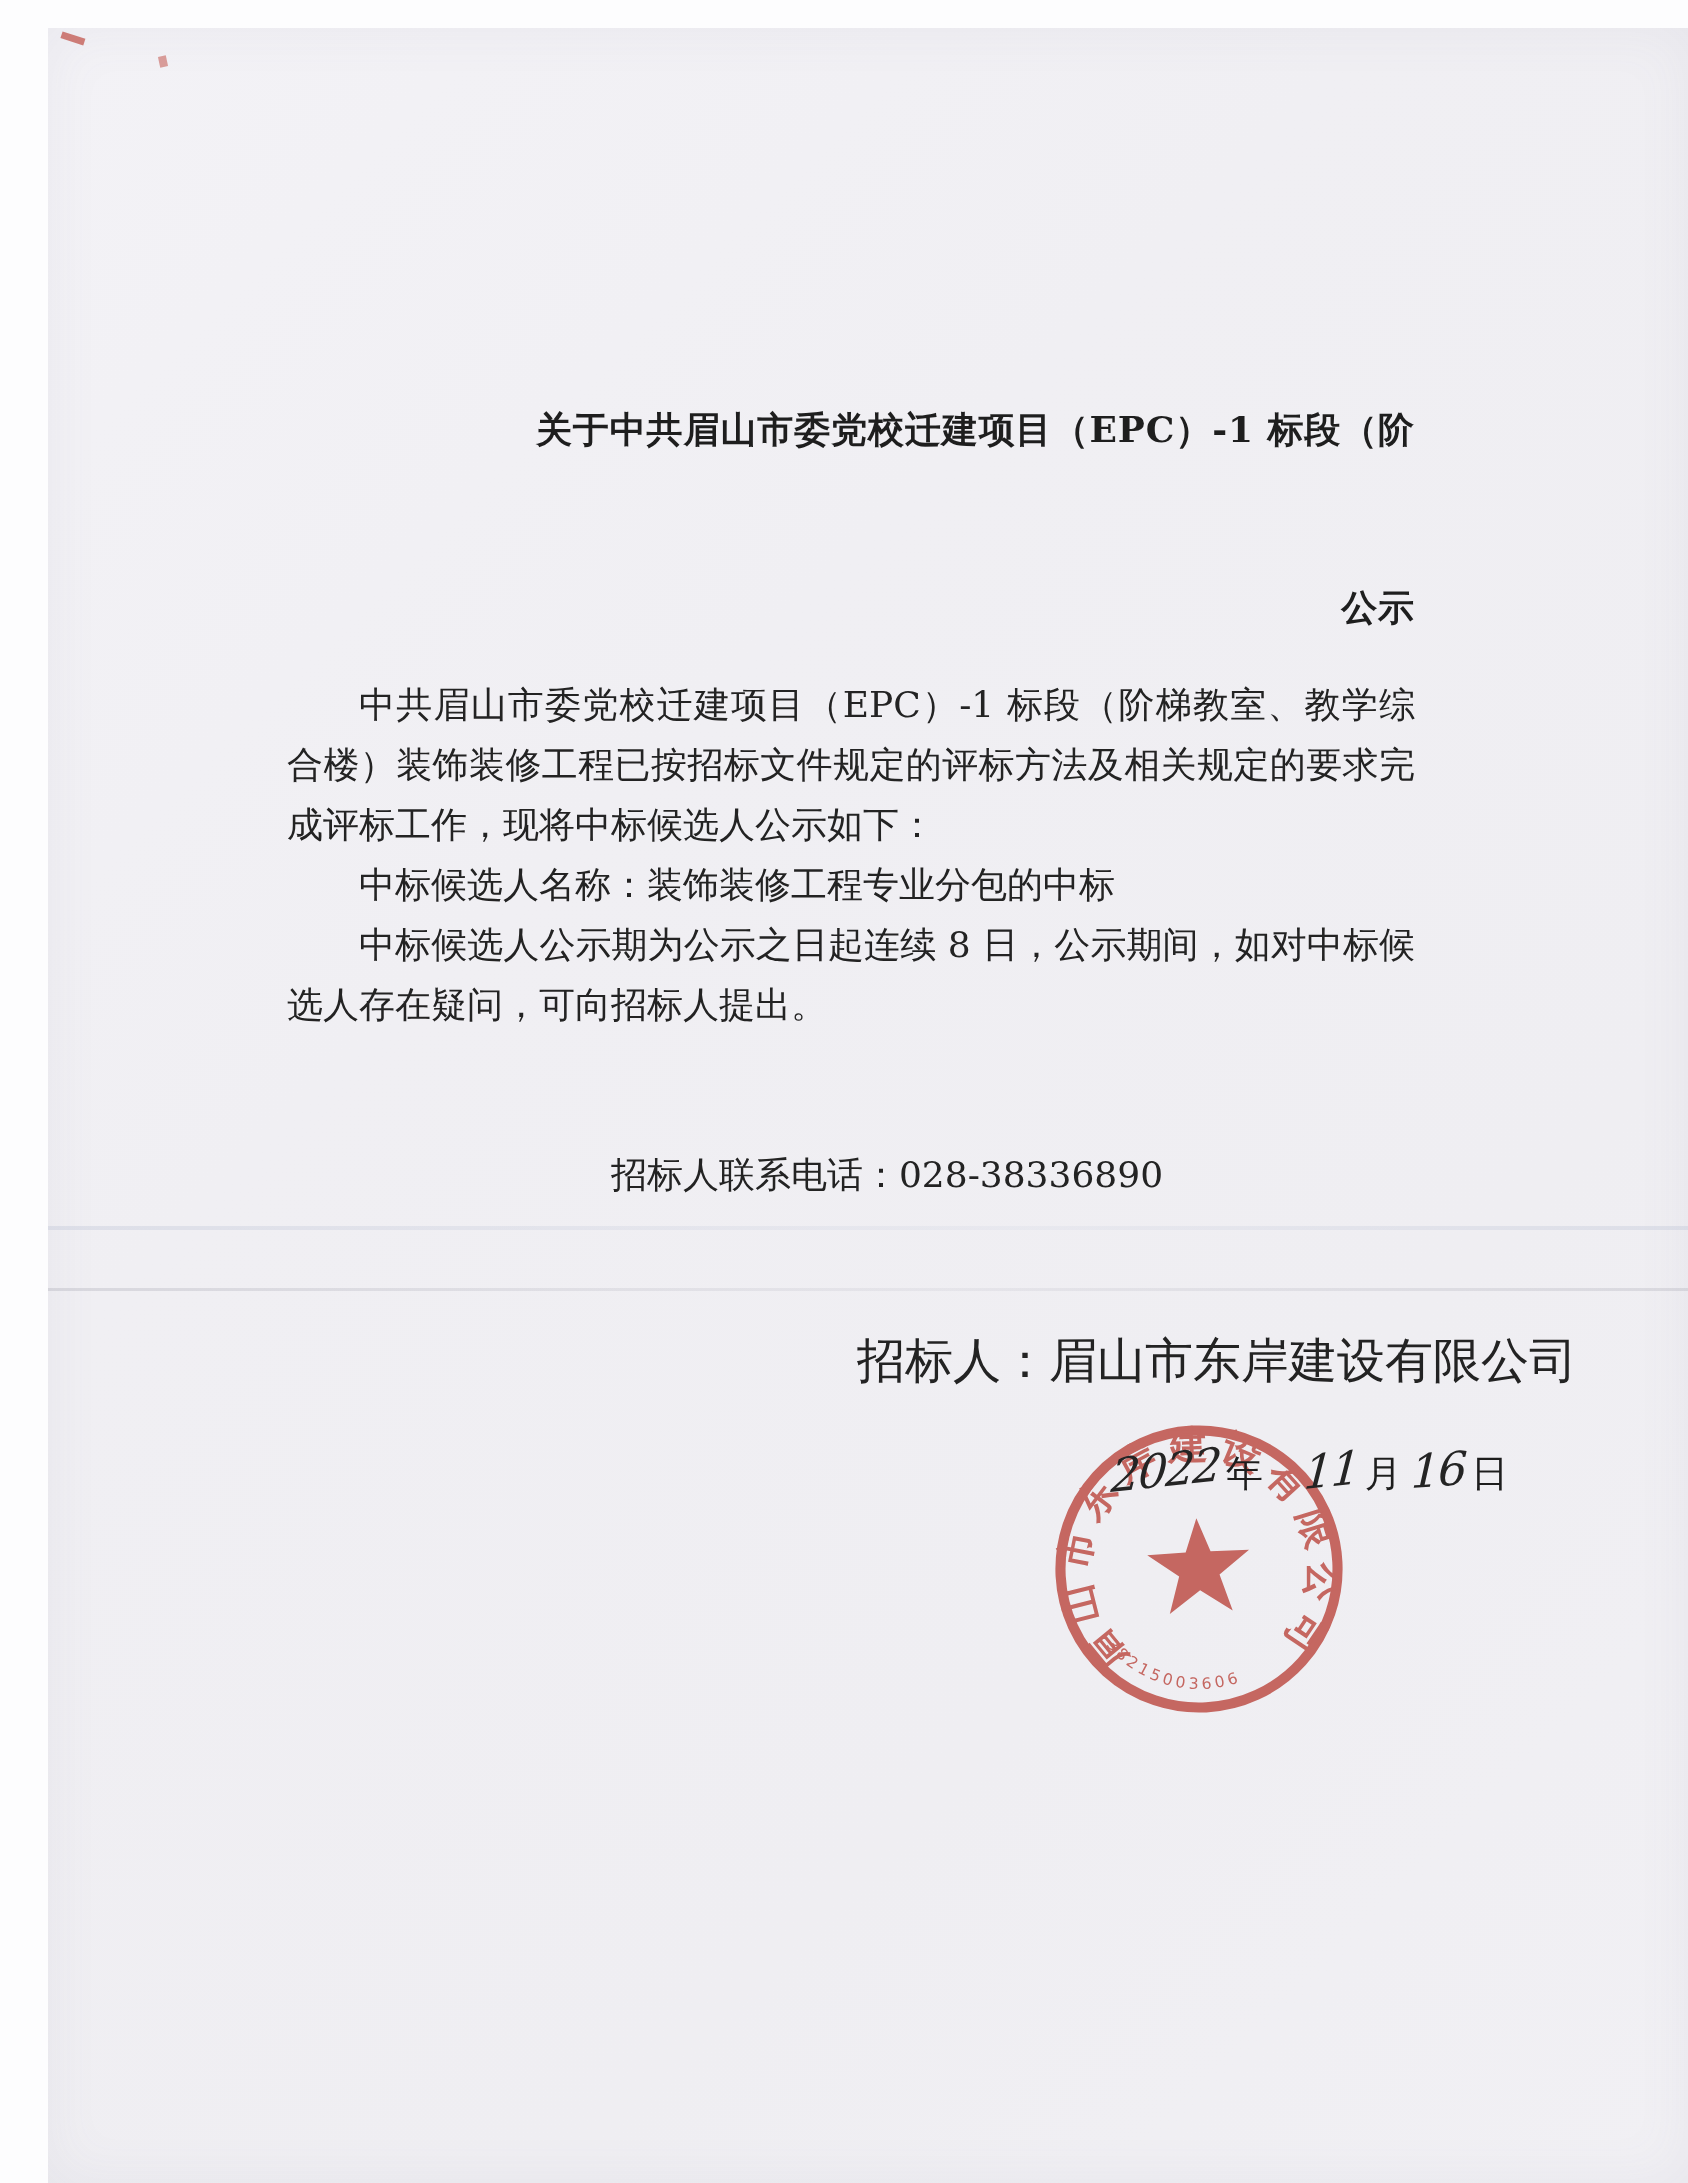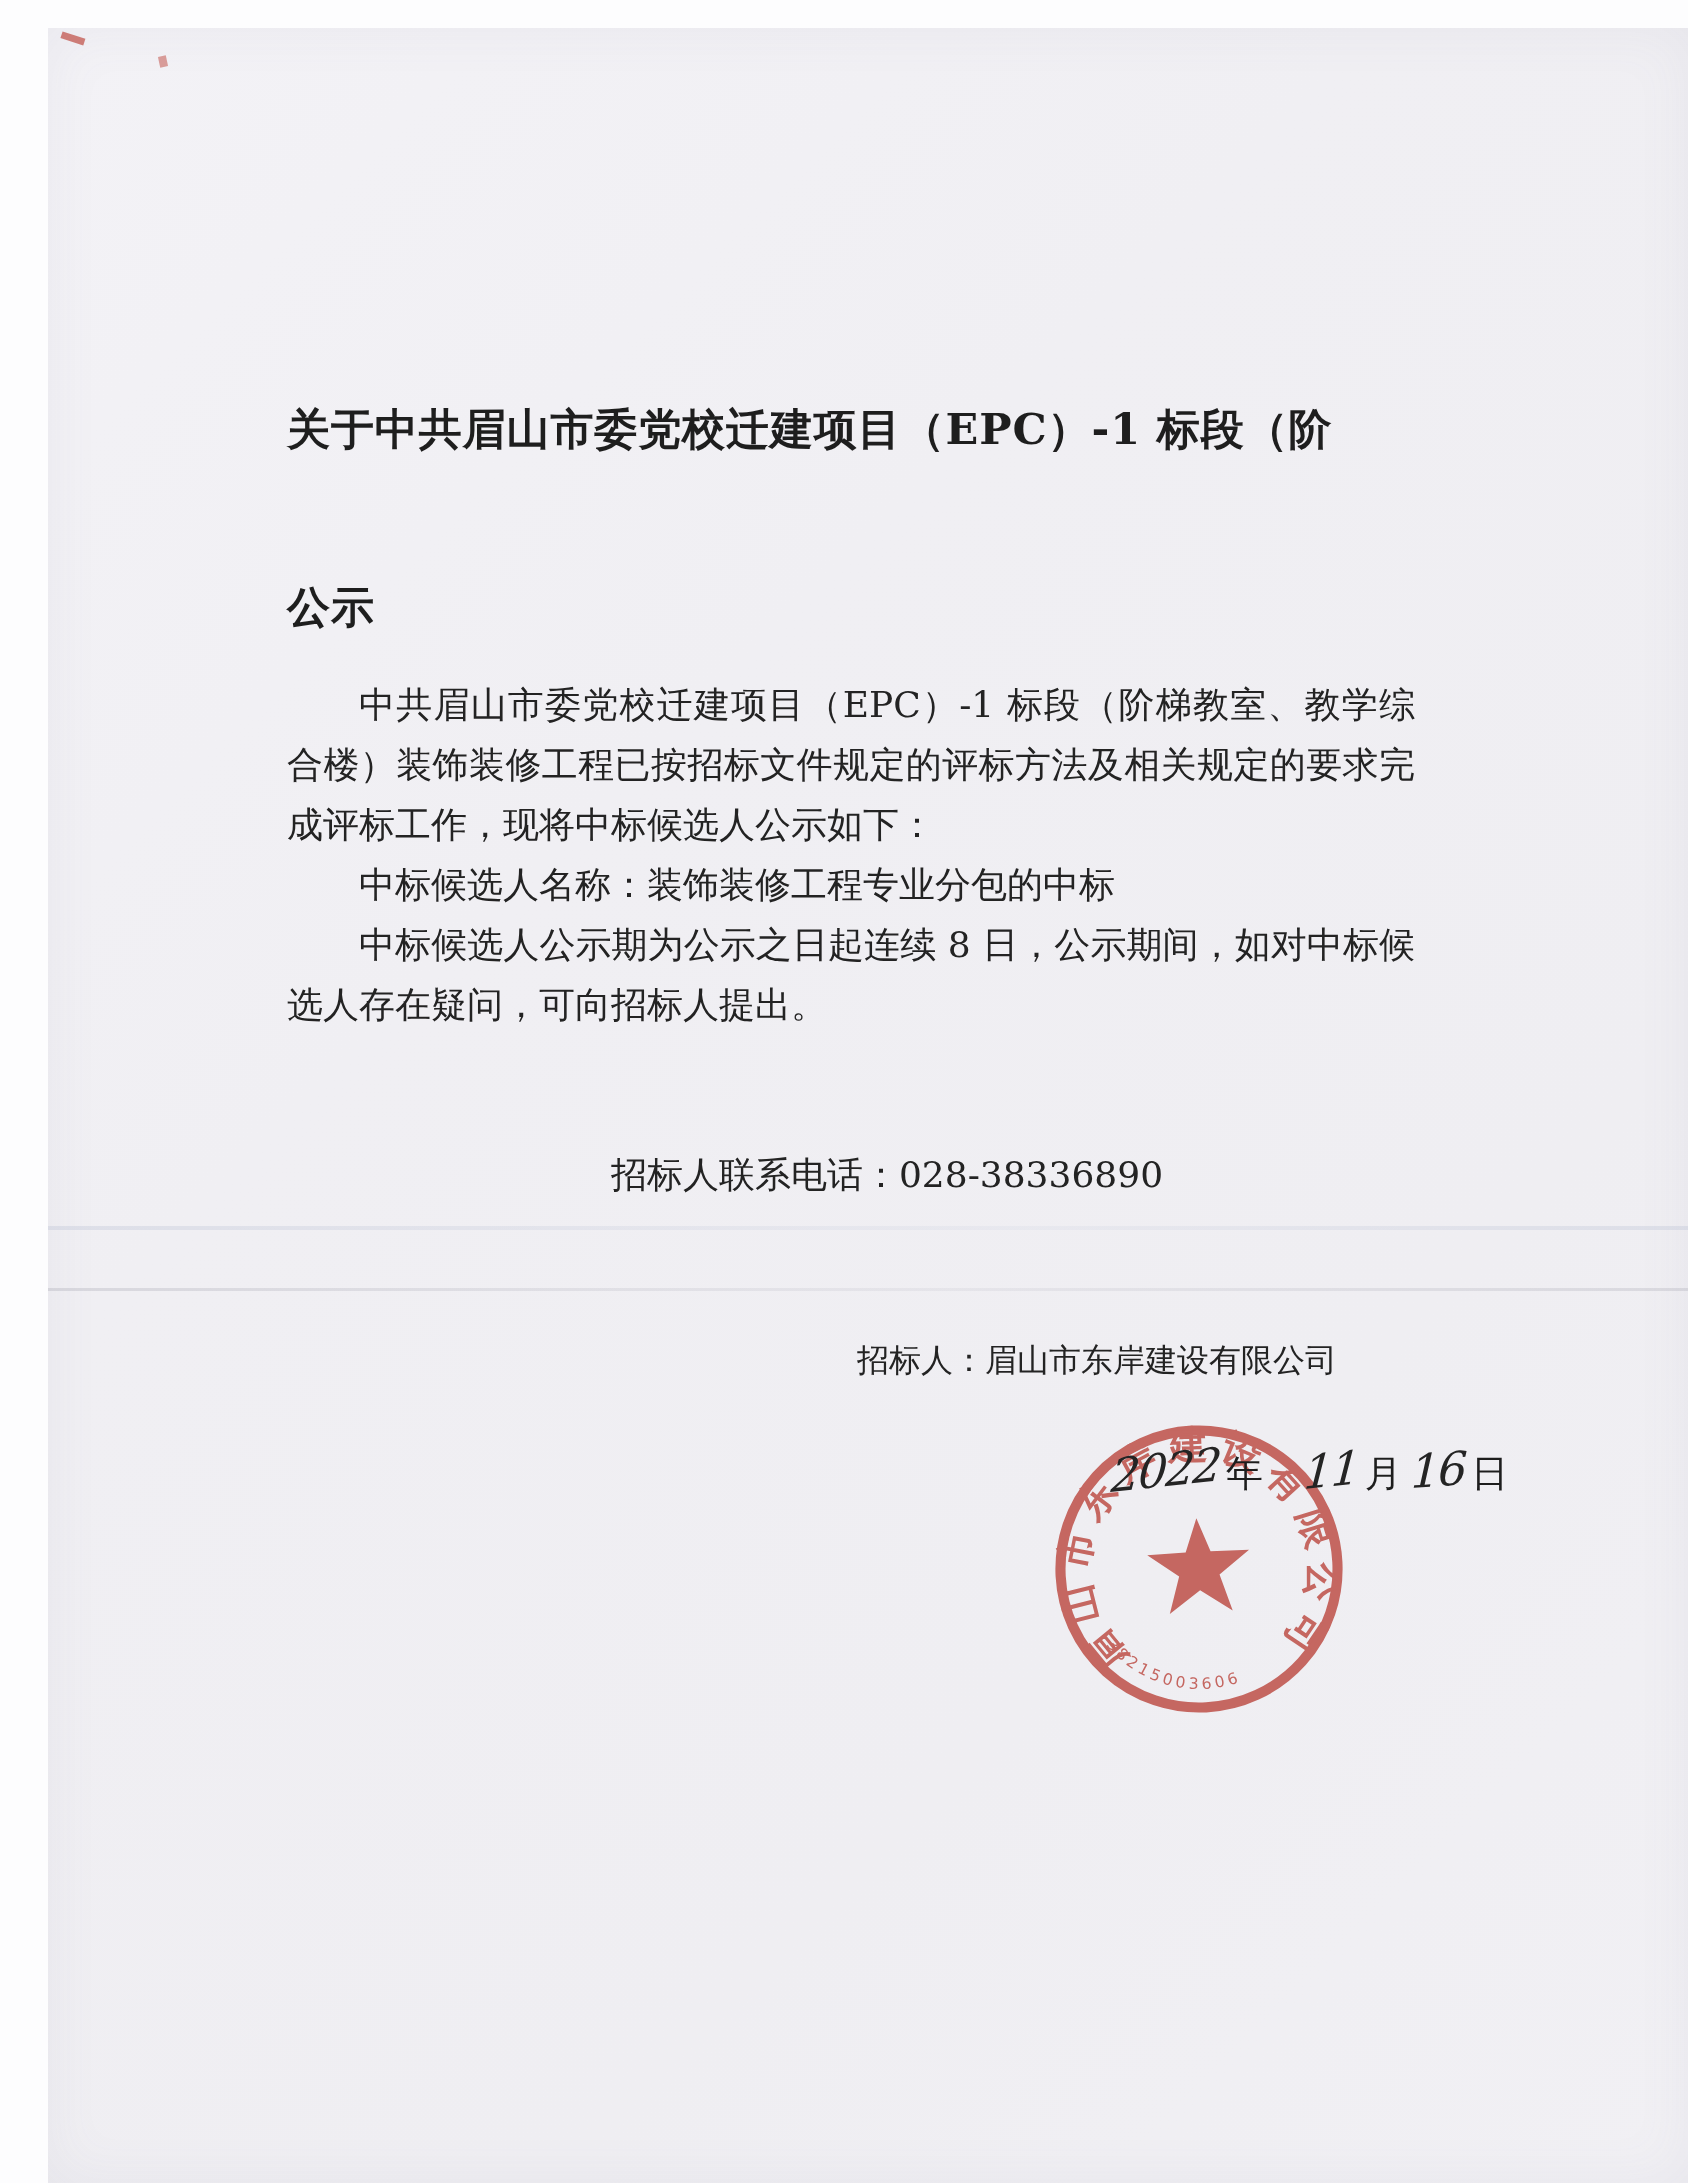--- a/index.html
+++ b/index.html
@@ -15,36 +15,36 @@
     position:absolute;left:48px;top:28px;right:0;bottom:0;
     background:linear-gradient(135deg,#f3f2f6 0%,#f0eff3 35%,#efeef2 70%,#f1f0f4 100%);
     box-shadow:inset 0 0 56px rgba(120,120,140,0.07);
   }
   .content{
     position:absolute;left:239px;top:357px;width:1128px;
     color:#232323;
   }
   .doc-title{
     margin:0;
-    font-size:43px;font-weight:700;line-height:89px;
-    text-align:left;letter-spacing:0.9px;color:#1e1e1e;
+    font-size:36px;font-weight:700;line-height:89px;
+    text-align:right;letter-spacing:0.9px;color:#1e1e1e;
   }
   .body-text{
     margin:23px 0 0 0;
     font-size:36px;line-height:60px;
     text-align:justify;
   }
   .body-text p{margin:0;text-indent:2em;}
   .contact-line{
     margin:93px 0 0 0;font-size:36px;line-height:93px;text-indent:2em;text-align:center;
   }
   .signature-line{
     position:relative;z-index:3;
     margin:93px 0 0 0;padding-left:570px;
-    font-size:32px;line-height:93px;white-space:nowrap;
+    font-size:48px;line-height:93px;white-space:nowrap;
   }
   .date-line{
     position:relative;z-index:3;
     margin:16.7px 0 0 0;padding-left:824px;
     font-size:37px;line-height:93px;white-space:nowrap;color:#1d1d1d;
   }
   .hand{
     display:inline-block;
     font-style:italic;
     font-size:46px;

